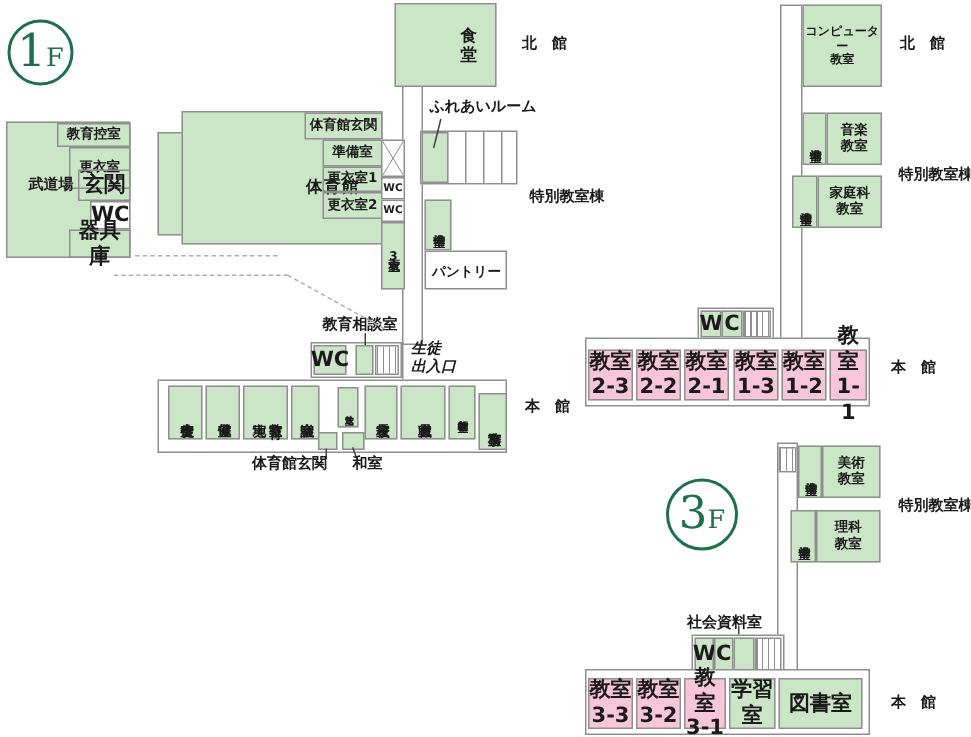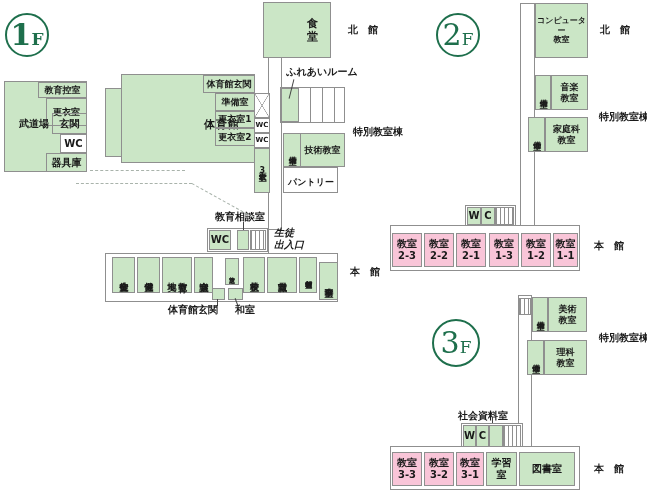--- a/index.html
+++ b/index.html
@@ -10,21 +10,21 @@
     --line:#8f8f8f;
     --ink:#1a1a1a;
   }
   #map{
     position:relative;width:647px;height:491px;background:#fff;overflow:hidden;
     font-family:"DejaVu Sans","Liberation Sans",sans-serif;color:var(--ink);
   }
   .rm{
     position:absolute;box-sizing:border-box;border:1px solid var(--line);
     background:var(--green);display:flex;align-items:center;justify-content:center;
-    text-align:center;font-weight:bold;font-size:10px;line-height:1.2;
+    text-align:center;font-weight:bold;font-size:14px;line-height:1.2;
     white-space:pre-line;
   }
   .pink{background:var(--pink);}
   .whitefill{background:#fff;}
   .cell{background:transparent;}
   .vt{writing-mode:vertical-lr;text-orientation:upright;letter-spacing:0;}
   .lbl{
     position:absolute;font-weight:bold;font-size:10px;line-height:1.2;
     white-space:pre-line;text-align:center;color:var(--ink);
   }
@@ -50,21 +50,21 @@
   .badge .t::first-letter{font-size:30px;}
   .f7{font-size:7px;}  .f8{font-size:8px;}  .f9{font-size:9px;}
   .f6{font-size:6px;line-height:1;}
   .f11{font-size:11px;letter-spacing:1px;padding-left:32px;}
 </style>
 </head>
 <body>
 
 <div id="map">
 
-  <div class="badge" style="left:5px;top:13px;width:44px;height:44px;font-weight:bold;">
+  <div class="badge" style="left:5px;top:13px;width:44px;height:44px;">
     <span class="t">1F</span>
   </div>
 
   <div class="rm f11" style="left:263px;top:2px;width:68px;height:56px;">食　堂</div>
   <div class="lbl" style="left:342px;top:24px;width:42px;">北　館</div>
 
   <div class="outline" style="left:268px;top:57px;width:14px;height:173px;"></div>
 
   <div class="rm" style="left:4px;top:81px;width:83px;height:91px;"></div>
   <div class="rm cell f9" style="left:38px;top:82px;width:49px;height:16px;">教育控室</div>
@@ -91,21 +91,20 @@
   <div class="rm" style="left:281px;top:88px;width:18px;height:34px;"></div>
   <div class="vline" style="left:310px;top:88px;height:34px;"></div>
   <div class="vline" style="left:322px;top:88px;height:34px;"></div>
   <div class="vline" style="left:334px;top:88px;height:34px;"></div>
   <div class="lbl" style="left:286px;top:66px;width:72px;">ふれあいルーム</div>
   <div class="ptr" style="left:291px;top:79px;height:20px;transform:rotate(14deg);"></div>
 
   <div class="lbl" style="left:350px;top:126px;width:56px;">特別教室棟</div>
 
   <div class="rm vt f8" style="left:283px;top:133px;width:18px;height:34px;">準備室</div>
-  <div class="rm f9" style="left:300px;top:133px;width:45px;height:34px;">技術教室</div>
 
   <div class="outline" style="left:283px;top:167px;width:55px;height:26px;"></div>
   <div class="lbl f9" style="left:285px;top:177px;width:52px;">パントリー</div>
 
   <div class="outline" style="left:207px;top:228px;width:61px;height:24px;"></div>
   <div class="rm" style="left:209px;top:230px;width:22px;height:20px;">WC</div>
   <div class="rm" style="left:237px;top:230px;width:12px;height:20px;"></div>
   <div class="hatch" style="left:250px;top:230px;width:16px;height:20px;"></div>
   <div class="lbl" style="left:215px;top:211px;width:50px;">教育相談室</div>
   <div class="ptr" style="left:243px;top:222px;height:8px;"></div>
@@ -129,23 +128,20 @@
   <div class="rm vt f7" style="left:299px;top:257px;width:18px;height:36px;">教材制作室</div>
   <div class="rm vt f9" style="left:319px;top:262px;width:19px;height:38px;">事務室</div>
   <div class="rm" style="left:212px;top:288px;width:13px;height:12px;"></div>
   <div class="rm" style="left:228px;top:288px;width:15px;height:12px;"></div>
   <div class="ptr" style="left:217px;top:299px;height:7px;"></div>
   <div class="ptr" style="left:236px;top:298px;height:8px;transform:rotate(-20deg);"></div>
   <div class="lbl" style="left:160px;top:304px;width:66px;">体育館玄関</div>
   <div class="lbl" style="left:230px;top:304px;width:30px;">和室</div>
   <div class="lbl" style="left:344px;top:266px;width:42px;">本　館</div>
 
-  <div class="badge" style="left:436px;top:13px;width:44px;height:44px;">
-    <span class="t">2F</span>
-  </div>
 
   <div class="outline" style="left:520px;top:3px;width:15px;height:229px;"></div>
   <div class="rm f8" style="left:535px;top:3px;width:53px;height:55px;">コンピューター
 教室</div>
   <div class="lbl" style="left:594px;top:24px;width:42px;">北　館</div>
 
   <div class="rm vt f8" style="left:535px;top:75px;width:16px;height:35px;">準備室</div>
   <div class="rm f9" style="left:551px;top:75px;width:37px;height:35px;">音楽
 教室</div>
   <div class="lbl" style="left:596px;top:111px;width:56px;">特別教室棟</div>
@@ -166,21 +162,21 @@
   <div class="rm pink" style="left:456px;top:233px;width:30px;height:34px;">教室
 2-1</div>
   <div class="rm pink" style="left:489px;top:233px;width:30px;height:34px;">教室
 1-3</div>
   <div class="rm pink" style="left:521px;top:233px;width:30px;height:34px;">教室
 1-2</div>
   <div class="rm pink" style="left:553px;top:233px;width:25px;height:34px;">教室
 1-1</div>
   <div class="lbl" style="left:588px;top:240px;width:42px;">本　館</div>
 
-  <div class="badge" style="left:432px;top:319px;width:48px;height:48px;">
+  <div class="badge" style="left:444px;top:319px;width:48px;height:48px;">
     <span class="t">3F</span>
   </div>
 
   <div class="outline" style="left:518px;top:295px;width:14px;height:153px;"></div>
   <div class="hatch" style="left:519px;top:298px;width:12px;height:17px;"></div>
 
   <div class="rm vt f8" style="left:532px;top:297px;width:16px;height:35px;">準備室</div>
   <div class="rm f9" style="left:548px;top:297px;width:39px;height:35px;">美術
 教室</div>
   <div class="lbl" style="left:596px;top:332px;width:56px;">特別教室棟</div>

